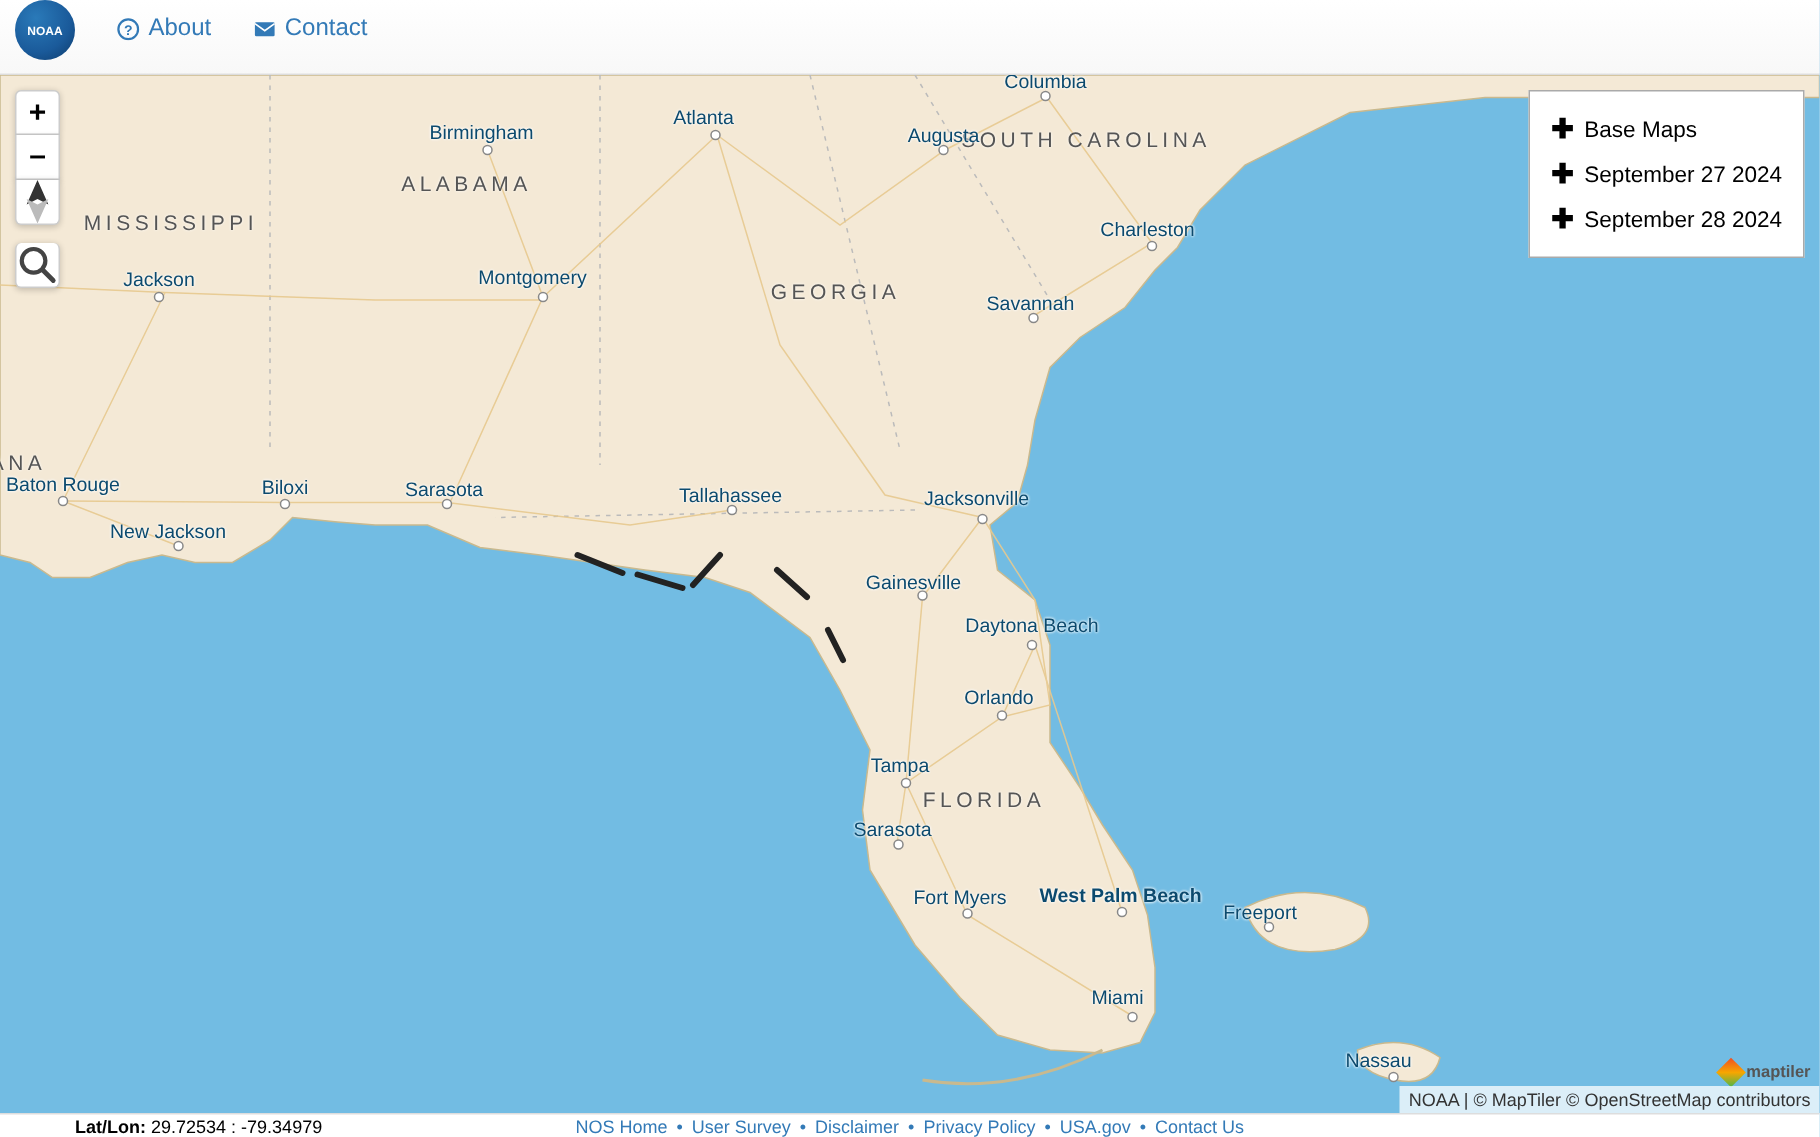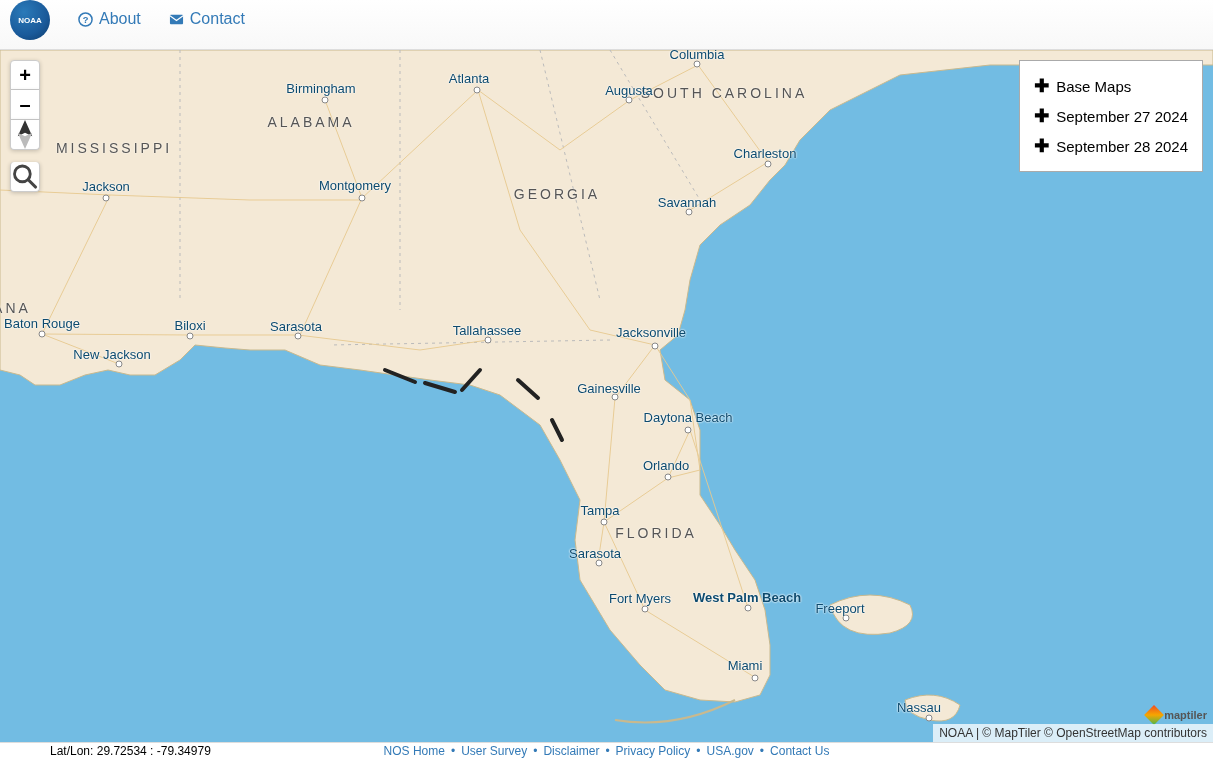--- a/index.html
+++ b/index.html
@@ -80,21 +80,21 @@
   background: linear-gradient(135deg,#f04e23 0,#f7a600 50%,#4ab74a 100%); }
 
 
 .bottom-bar {
   position: absolute; bottom: 0; left: 0; right: 0; height: 16px;
   background: #fff; border-top: 1px solid #ddd;
   display: flex; align-items: center; font-size: 12px;
   padding: 0 6px; z-index: 20;
 }
 .coords { color: #000; }
-.coords b { font-weight: normal; padding-left: 44px; }
+.coords b { font-weight: bold; padding-left: 44px; }
 .footer-links {
   position: absolute; left: 50%; transform: translateX(-50%);
   display: flex; gap: 6px; align-items: center;
 }
 .footer-links a { color: #337ab7; text-decoration: none; cursor: pointer; }
 .footer-links .dot { color: #337ab7; }
 
 
 .map-label {
   position: absolute; font-size: 13px; color: #0c4a6e;

